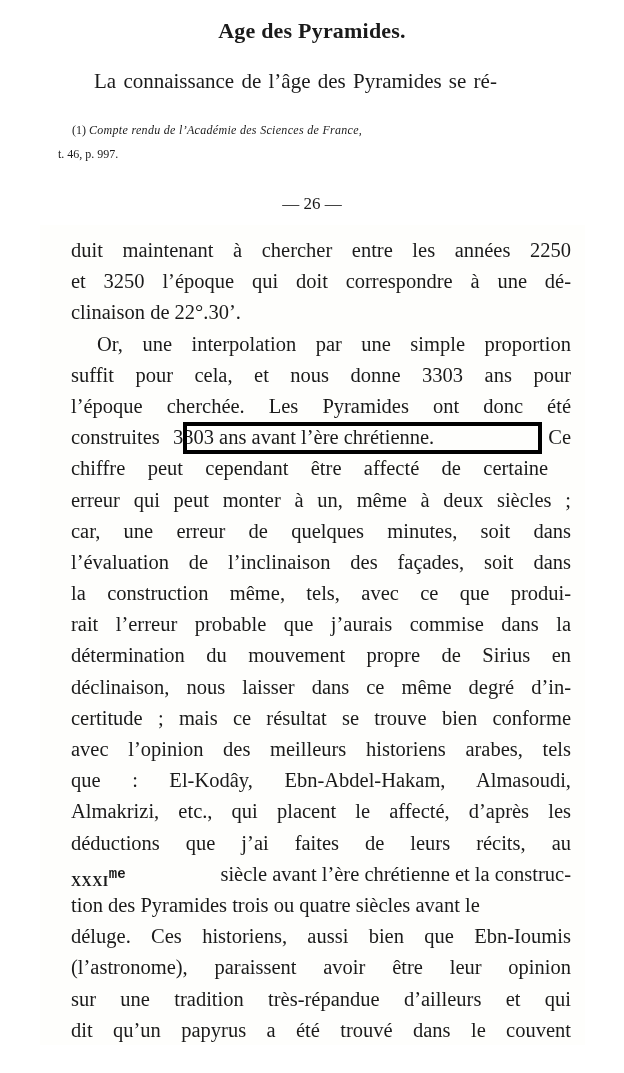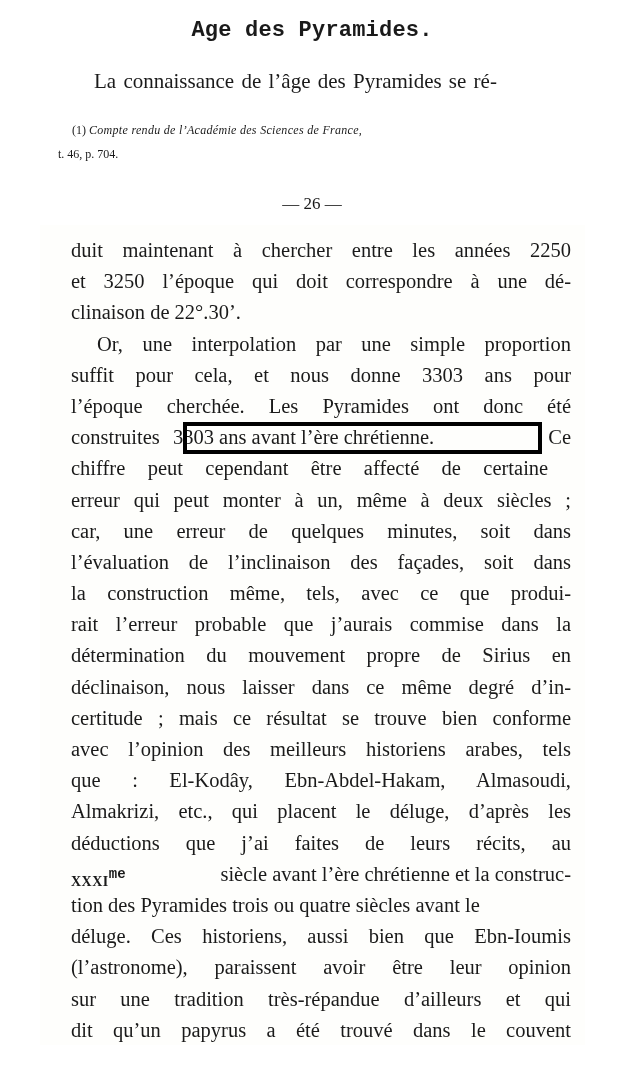--- a/index.html
+++ b/index.html
@@ -4,21 +4,21 @@
   <style>
     html, body { margin: 0; padding: 0; }
     body {
       width: 624px; height: 1073px; background: #ffffff; position: relative; overflow: hidden;
       font-family: "DejaVu Serif", "Liberation Serif", serif; color: #1a1a1a;
     }
     .page-top { position: absolute; left: 0; top: 0; width: 624px; height: 225px; background: #ffffff; }
     .page-bottom { position: absolute; left: 40px; top: 225px; width: 545px; height: 820px; background: #fefefc; }
     .title {
       position: absolute; top: 18px; left: 0; width: 624px; text-align: center;
-      font-family: Liberation Mono, monospace; font-weight: bold; font-size: 22px; letter-spacing: 0.2px;
+      font-family: Liberation Serif, serif; font-weight: bold; font-size: 22px; letter-spacing: 0.2px;
     }
     .intro {
       position: absolute; top: 69px; left: 94px; font-family: "Liberation Serif", serif; font-size: 21px;
       word-spacing: 2px;
     }
     .footnote {
       position: absolute; top: 118px; left: 58px; width: 520px; font-family: "Liberation Serif", serif;
       font-size: 12px; line-height: 24px;
     }
     .footnote .marker { margin-left: 14px; }
@@ -46,21 +46,21 @@
 
 <div class="page-top"></div>
 <div class="page-bottom"></div>
 
 <div class="title">Age des Pyramides.</div>
 <div class="intro">La connaissance de l’âge des Pyramides se ré-</div>
 
 <div class="footnote">
   <span class="marker">(1)</span>
   <span class="ital">Compte rendu de l’Académie des Sciences de France,</span><br>
-  <span>t. 46, p. 704.</span>
+  <span>t. 46, p. 997.</span>
 </div>
 
 <div class="page-number">— 26 —</div>
 
 <div class="body-text">
   <span class="line">duit maintenant à chercher entre les années 2250</span>
   <span class="line">et 3250 l’époque qui doit correspondre à une dé-</span>
   <span class="line last">clinaison de 22°.30’.</span>
   <span class="line indent">Or, une interpolation par une simple proportion</span>
   <span class="line">suffit pour cela, et nous donne 3303 ans pour</span>
@@ -74,21 +74,21 @@
   <span class="line">erreur qui peut monter à un, même à deux siècles ;</span>
   <span class="line">car, une erreur de quelques minutes, soit dans</span>
   <span class="line">l’évaluation de l’inclinaison des façades, soit dans</span>
   <span class="line">la construction même, tels, avec ce que produi-</span>
   <span class="line">rait l’erreur probable que j’aurais commise dans la</span>
   <span class="line">détermination du mouvement propre de Sirius en</span>
   <span class="line">déclinaison, nous laisser dans ce même degré d’in-</span>
   <span class="line">certitude ; mais ce résultat se trouve bien conforme</span>
   <span class="line">avec l’opinion des meilleurs historiens arabes, tels</span>
   <span class="line">que : El-Kodây, Ebn-Abdel-Hakam, Almasoudi,</span>
-  <span class="line">Almakrizi, etc., qui placent le déluge, d’après les</span>
+  <span class="line">Almakrizi, etc., qui placent le affecté, d’après les</span>
   <span class="line">déductions que j’ai faites de leurs récits, au</span>
   <span class="line" style="text-align-last:left;">
     <span class="smallcaps">xxxi</span><span class="sup">me</span>
     <span style="float:right;">siècle avant l’ère chrétienne et la construc-</span>
   </span>
   <span class="line">tion des Pyramides trois ou quatre siècles avant le</span>
   <span class="line">déluge. Ces historiens, aussi bien que Ebn-Ioumis</span>
   <span class="line">(l’astronome), paraissent avoir être leur opinion</span>
   <span class="line">sur une tradition très-répandue d’ailleurs et qui</span>
   <span class="line">dit qu’un papyrus a été trouvé dans le couvent</span>

